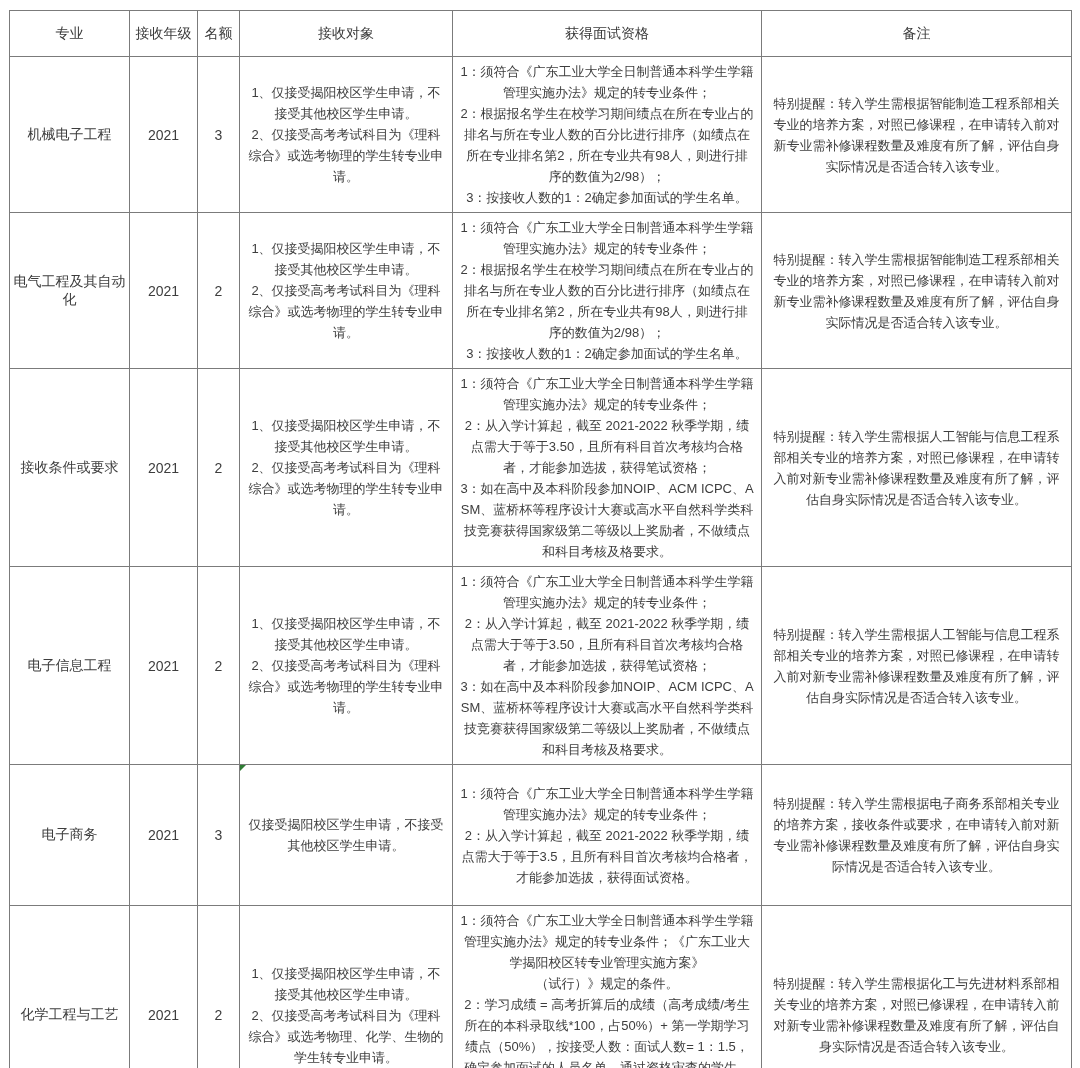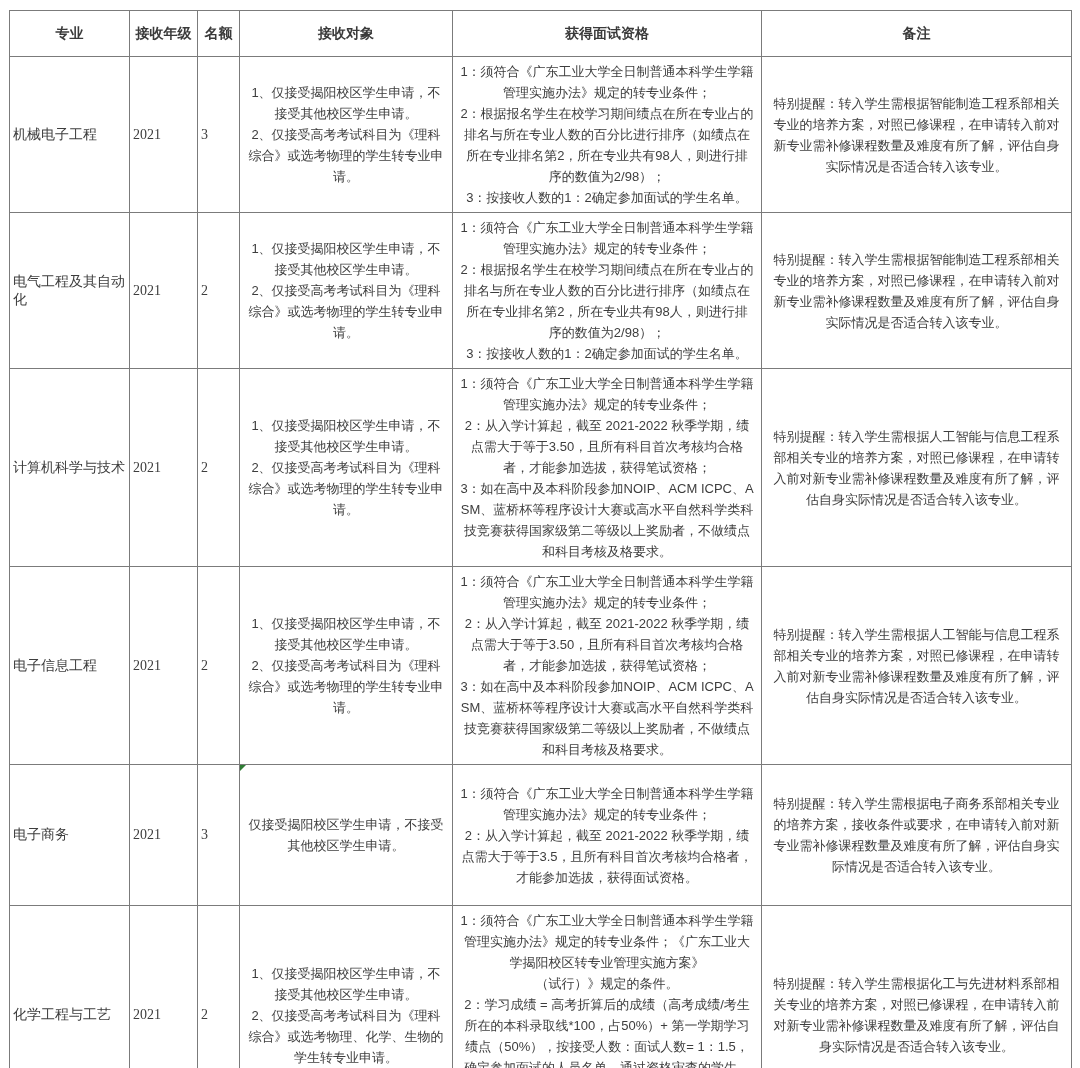--- a/index.html
+++ b/index.html
@@ -15,30 +15,30 @@
     border-collapse:collapse;
     table-layout:fixed;
     width:1062px;
   }
   .transfer th, .transfer td {
     border:1px solid #7b7b7b;
     vertical-align:middle;
   }
   .transfer th {
     font-size:14px;
-    font-weight:700;
+    font-weight:400;
     text-align:center;
     height:46px;
     color:#3a3a3a;
     background:#ffffff;
   }
   td.c-center {
+    text-align:center;
     font-size:14px;
     padding:2px 3px;
-    font-family:Liberation Serif, serif;
   }
   td.c-text {
     text-align:center;
     font-size:13px;
     line-height:21px;
     padding:4px 7px;
     white-space:pre-wrap;
     word-break:break-all;
     position:relative;
   }
@@ -96,21 +96,21 @@
         <td class="c-center">2021</td>
         <td class="c-center">2</td>
         <td class="c-text">1、仅接受揭阳校区学生申请，不接受其他校区学生申请。
 2、仅接受高考考试科目为《理科综合》或选考物理的学生转专业申请。</td>
         <td class="c-text">1：须符合《广东工业大学全日制普通本科学生学籍管理实施办法》规定的转专业条件；
 2：根据报名学生在校学习期间绩点在所在专业占的排名与所在专业人数的百分比进行排序（如绩点在所在专业排名第2，所在专业共有98人，则进行排序的数值为2/98）；
 3：按接收人数的1：2确定参加面试的学生名单。</td>
         <td class="c-text">特别提醒：转入学生需根据智能制造工程系部相关专业的培养方案，对照已修课程，在申请转入前对新专业需补修课程数量及难度有所了解，评估自身实际情况是否适合转入该专业。</td>
       </tr>
       <tr>
-        <td class="c-center">计算机科学与技术</td>
+        <td class="c-center">接收条件或要求</td>
         <td class="c-center">2021</td>
         <td class="c-center">2</td>
         <td class="c-text">1、仅接受揭阳校区学生申请，不接受其他校区学生申请。
 2、仅接受高考考试科目为《理科综合》或选考物理的学生转专业申请。</td>
         <td class="c-text">1：须符合《广东工业大学全日制普通本科学生学籍管理实施办法》规定的转专业条件；
 2：从入学计算起，截至 2021-2022 秋季学期，绩点需大于等于3.50，且所有科目首次考核均合格者，才能参加选拔，获得笔试资格；
 3：如在高中及本科阶段参加NOIP、ACM ICPC、ASM、蓝桥杯等程序设计大赛或高水平自然科学类科技竞赛获得国家级第二等级以上奖励者，不做绩点和科目考核及格要求。</td>
         <td class="c-text">特别提醒：转入学生需根据人工智能与信息工程系部相关专业的培养方案，对照已修课程，在申请转入前对新专业需补修课程数量及难度有所了解，评估自身实际情况是否适合转入该专业。</td>
       </tr>
       <tr>

